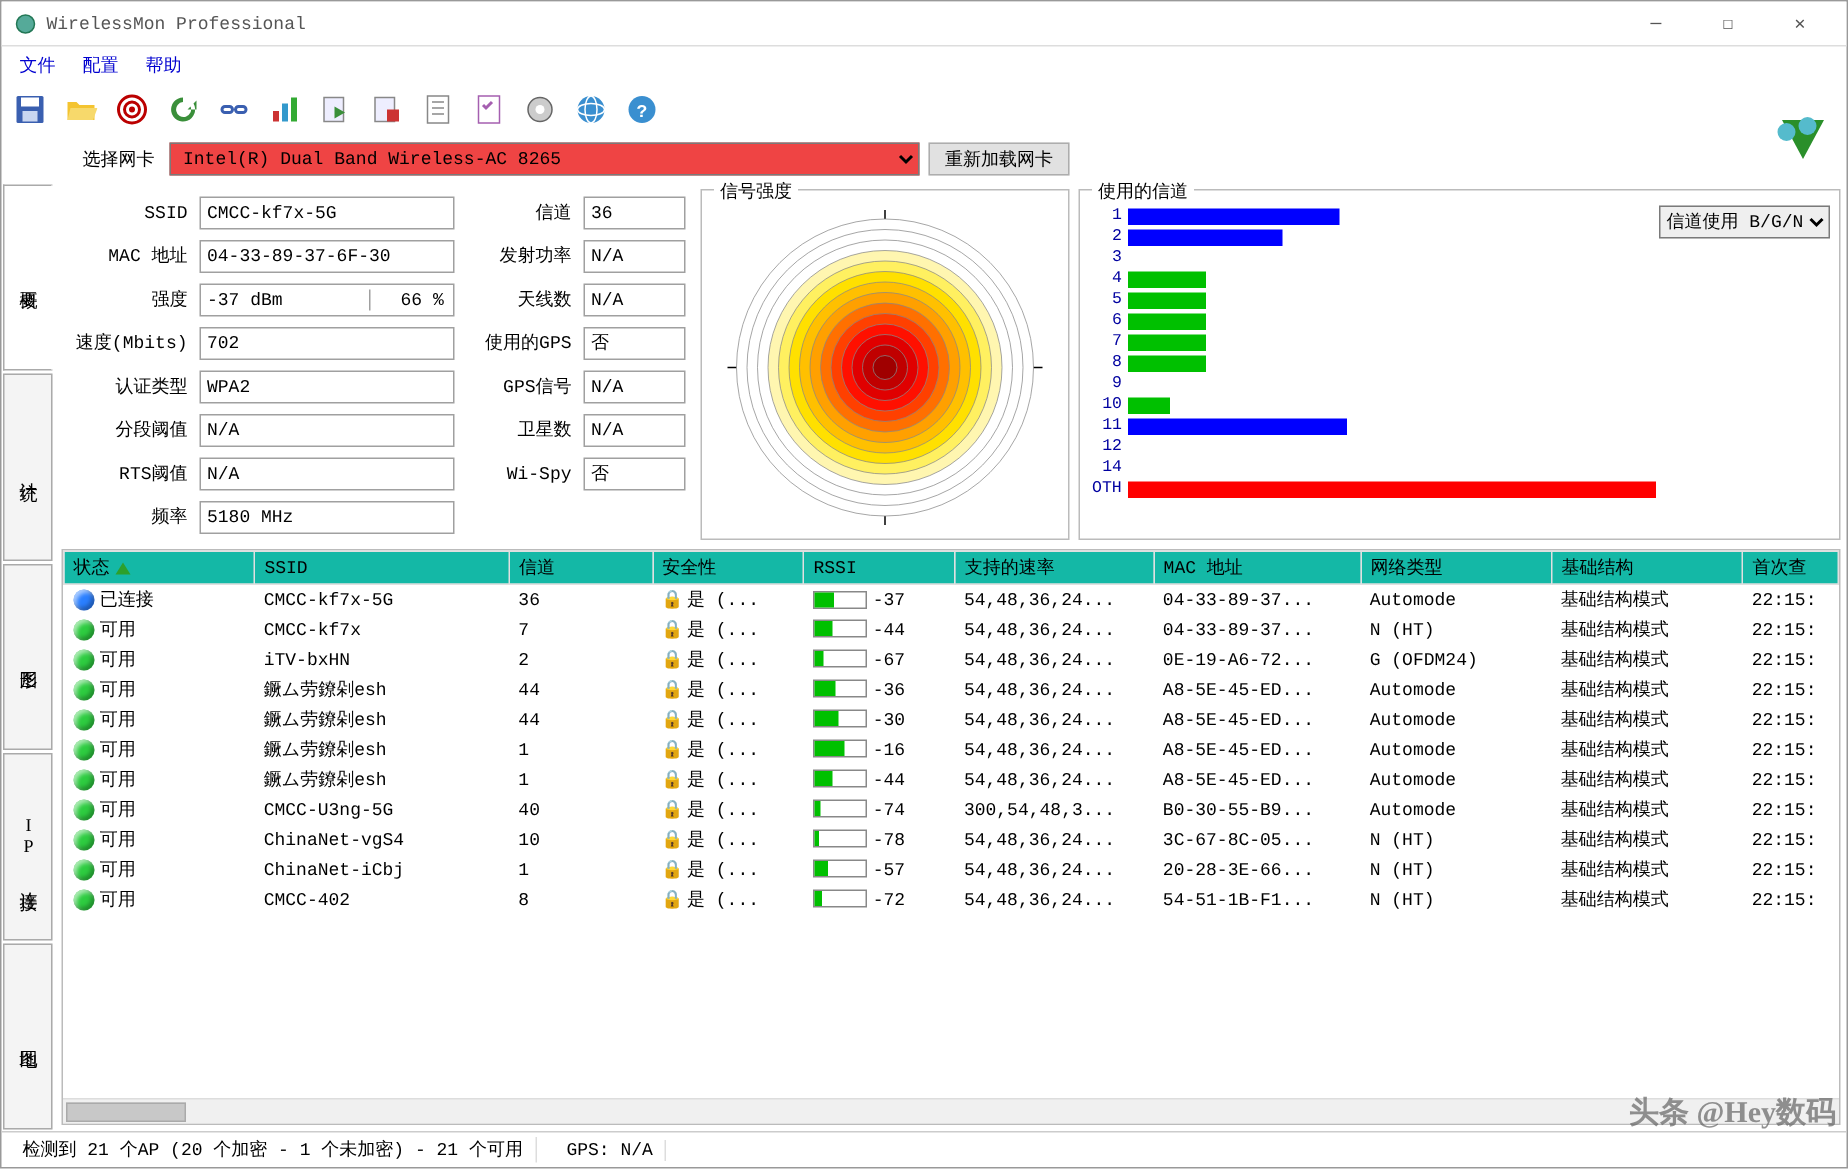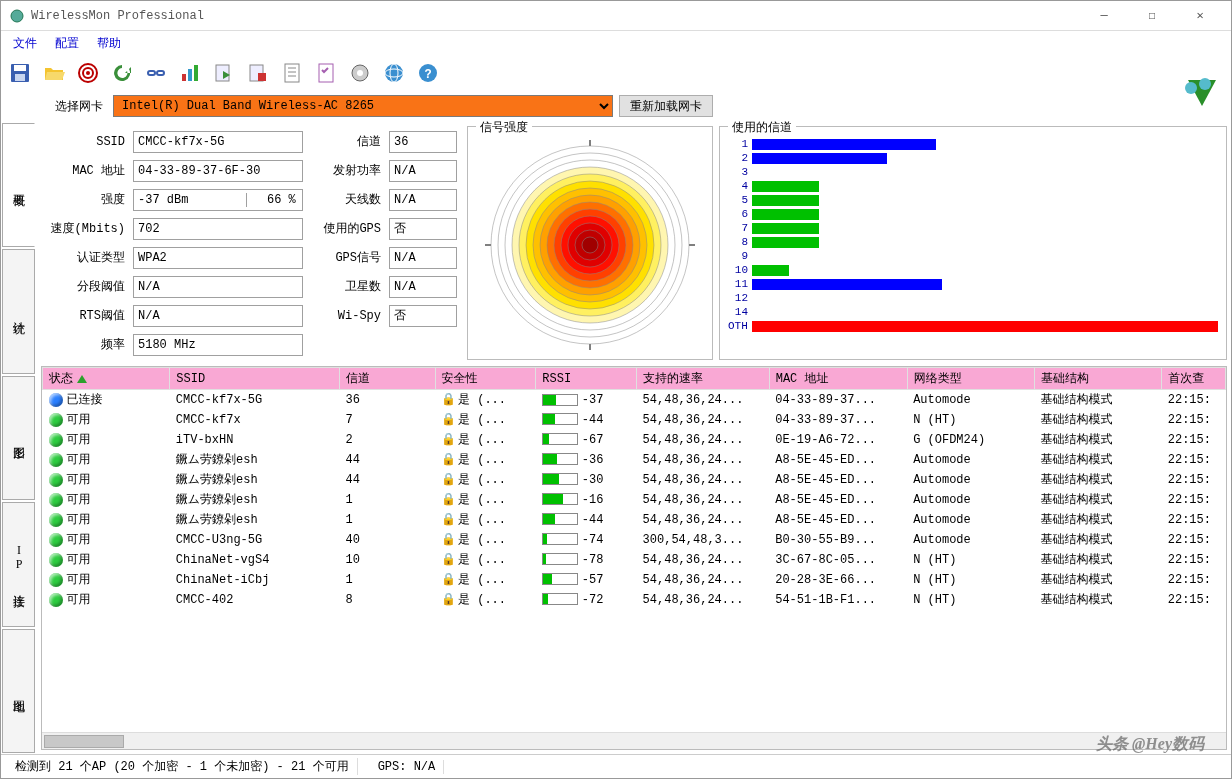--- a/index.html
+++ b/index.html
@@ -8,21 +8,21 @@
 .titlebar-icon { width: 16px; height: 16px; margin-right: 6px; }
 .titlebar-text { flex: 1; color: #555; }
 .titlebar-controls { display: flex; gap: 2px; }
 .tb-btn { width: 46px; height: 30px; display: flex; align-items: center; justify-content: center; color: #555; }
 .menubar { height: 24px; display: flex; align-items: center; padding: 0 4px; gap: 2px; color: #0000d0; }
 .menuitem { padding: 2px 8px; }
 .toolbar { height: 36px; display: flex; align-items: center; padding: 0 6px; gap: 8px; border-bottom: 1px solid transparent; }
 .tool-icon { width: 26px; height: 26px; display: flex; align-items: center; justify-content: center; }
 .adapter-row { display: flex; align-items: center; padding: 4px 6px; gap: 6px; }
 .adapter-label { min-width: 100px; text-align: right; padding-right: 4px; }
-.adapter-select { flex: 0 0 500px; height: 22px; border: 1px solid #7a7a7a; background: #f97316; font-family: "Courier New", monospace; padding: 0 4px; }
+.adapter-select { flex: 0 0 500px; height: 22px; border: 1px solid #7a7a7a; background: #ef4444; font-family: "Courier New", monospace; padding: 0 4px; }
 .reload-btn { height: 22px; padding: 0 10px; border: 1px solid #adadad; background: #e1e1e1; }
 .content { flex: 1; display: flex; border-top: 1px solid transparent; }
 .sidebar { width: 36px; display: flex; flex-direction: column; border-right: 1px solid transparent; }
 .side-tab { flex: 1; min-height: 80px; display: flex; align-items: center; justify-content: center; writing-mode: vertical-rl; text-orientation: upright; border: 1px solid #aaa; background: #f4f4f4; margin: 1px; font-family: "SimSun"; }
 .side-tab.active { background: #fff; border-right: 1px solid #fff; }
 .main { flex: 1; display: flex; flex-direction: column; padding: 4px; }
 .top { display: flex; gap: 6px; }
 .field-grid { display: grid; grid-template-columns: 82px 170px 74px 68px; gap: 6px 6px; align-items: center; padding: 4px; }
 .lbl { text-align: right; padding-right: 2px; font-family: "SimSun", "Courier New"; white-space: nowrap; }
 .val { height: 22px; border: 1px solid #a0a0a0; background: #fff; padding: 0 4px; display: flex; align-items: center; font-family: "Courier New", monospace; }
@@ -33,33 +33,33 @@
 .legend { position: absolute; top: -8px; left: 8px; background: #fff; padding: 0 4px; }
 .signal-box { width: 240px; display: flex; justify-content: center; }
 .channel-box { flex: 1; display: flex; }
 .ch-bars { flex: 1; display: flex; flex-direction: column; gap: 0; padding: 2px; }
 .ch-row { display: flex; align-items: center; height: 14px; }
 .ch-num { width: 24px; text-align: right; padding-right: 4px; font-size: 11px; font-family: "Courier New"; color: #0000a0; }
 .ch-bar { height: 11px; }
 .ch-select { height: 22px; border: 1px solid #7a7a7a; margin-top: 2px; font-family: "SimSun", "Courier New"; }
 .table-wrap { flex: 1; border: 1px solid #bbb; margin-top: 6px; display: flex; flex-direction: column; overflow: hidden; }
 .table { width: 100%; border-collapse: collapse; table-layout: fixed; }
-.table th { background: #f9a8d4; border: 1px solid #e0e0e0; text-align: left; padding: 2px 6px; font-weight: normal; font-family: "SimSun", "Courier New"; height: 22px; }
+.table th { background: #14b8a6; border: 1px solid #e0e0e0; text-align: left; padding: 2px 6px; font-weight: normal; font-family: "SimSun", "Courier New"; height: 22px; }
 .table td { padding: 1px 6px; font-family: "Courier New", "SimSun", monospace; white-space: nowrap; overflow: hidden; height: 20px; }
 .sort-arrow { display: inline-block; width: 0; height: 0; border-left: 5px solid transparent; border-right: 5px solid transparent; border-bottom: 8px solid #2ca02c; margin-left: 4px; vertical-align: middle; }
 .status-icon { width: 14px; height: 14px; border-radius: 50%; display: inline-block; vertical-align: middle; margin-right: 4px; box-shadow: inset -2px -2px 3px rgba(0,0,0,0.3), inset 2px 2px 3px rgba(255,255,255,0.6); }
 .rssi-bar { display: inline-block; width: 36px; height: 12px; border: 1px solid #888; background: #fff; vertical-align: middle; position: relative; margin-right: 4px; }
 .rssi-fill { position: absolute; top: 0; bottom: 0; left: 0; background: #00c000; }
 .lock-icon { color: #d4a017; margin-right: 2px; }
 .hscroll { height: 17px; border-top: 1px solid #ddd; background: #f0f0f0; display: flex; align-items: center; }
 .hscroll .thumb { width: 80px; height: 13px; background: #c8c8c8; margin-left: 2px; border: 1px solid #aaa; }
 .statusbar { height: 24px; border-top: 1px solid #ccc; display: flex; align-items: center; padding: 0 6px; gap: 12px; font-family: "SimSun", "Courier New"; }
 .statusbar .cell { padding: 0 8px; border-right: 1px solid #ddd; }
 .logo-corner { position: absolute; top: 70px; right: 8px; }
-.watermark { position: absolute; bottom: 24px; right: 28px; color: rgba(100,100,100,0.7); font-size: 16px; font-weight: bold; font-style: italic; font-family: "Microsoft YaHei"; pointer-events: none; }
+.watermark { position: absolute; bottom: 24px; right: 8px; color: rgba(100,100,100,0.7); font-size: 20px; font-weight: bold; font-family: "Microsoft YaHei"; pointer-events: none; }
 </style>
 </head>
 <body>
 
 <div class="titlebar">
   <svg class="titlebar-icon" viewBox="0 0 16 16">
       <circle cx="8" cy="8" r="6" fill="#5a9" stroke="#275" stroke-width="1"></circle>
     </svg>
   <span class="titlebar-text">WirelessMon Professional</span>
   <div class="titlebar-controls">
@@ -308,20 +308,21 @@
             </div>
             <div class="ch-row">
               <span class="ch-num">14</span>
               <div class="ch-bar" style="width:0%;background:transparent"></div>
             </div>
             <div class="ch-row">
               <span class="ch-num">OTH</span>
               <div class="ch-bar" style="width:100%;background:#ff0000"></div>
             </div>
           </div>
+        <select class="ch-select"><option>信道使用 B/G/N</option></select>
       </div>
     </div>
 
     <div class="table-wrap">
       <table class="table">
         <colgroup>
           <col style="width:120px">
             <col style="width:160px">
             <col style="width:90px">
             <col style="width:95px">

